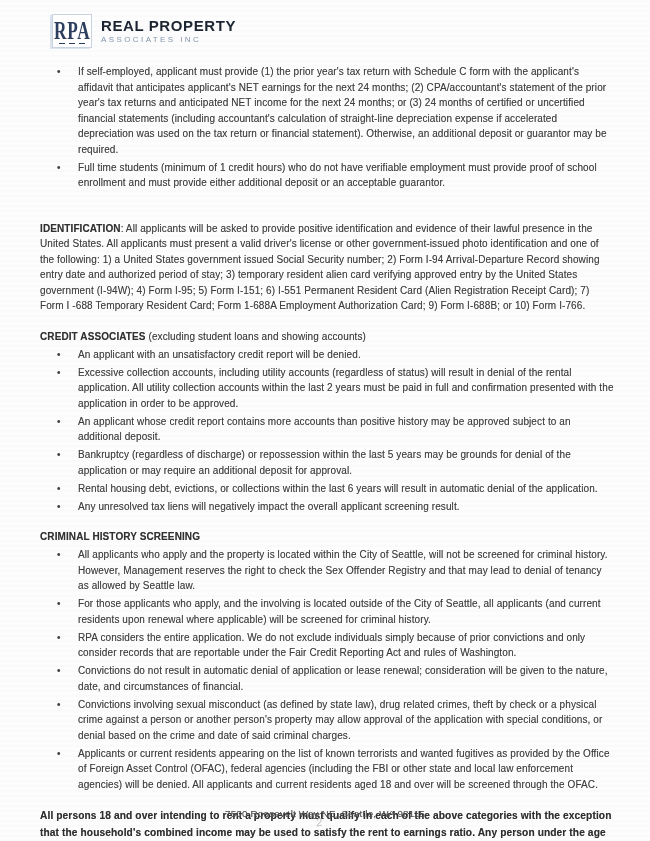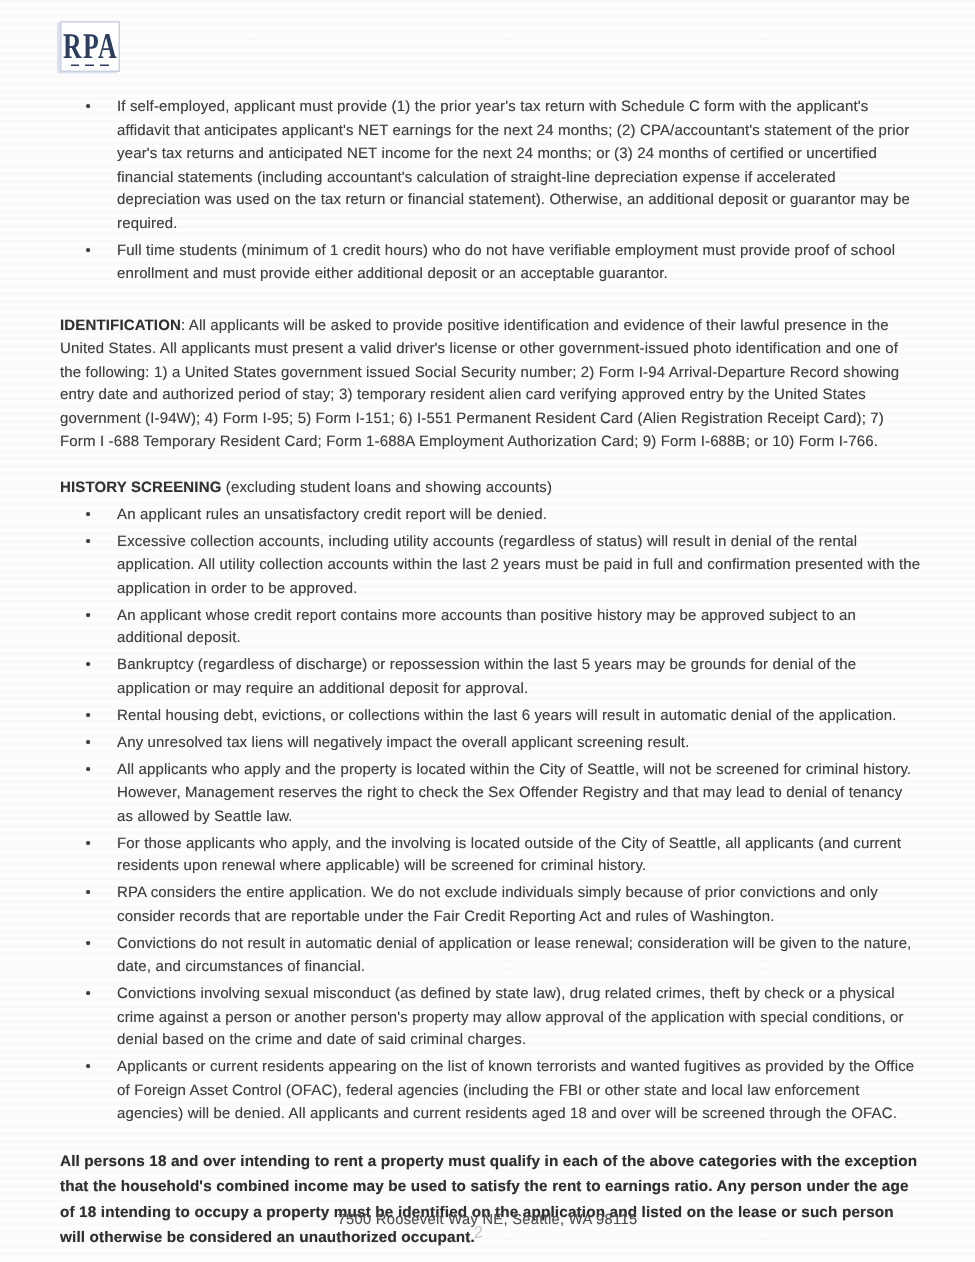--- a/index.html
+++ b/index.html
@@ -6,21 +6,21 @@
   .page{
     width:650px;height:841px;background:#fdfdfd;position:relative;
     font-family:"Liberation Sans", sans-serif;color:#3f3f3f;overflow:hidden;
     box-sizing:border-box;
     background-image:repeating-linear-gradient(180deg,rgba(0,0,0,0.012) 0 2px,rgba(255,255,255,0) 2px 5px);
   }
   .content{padding:10px 36px 0 40px;}
   .doc-text{font-size:10px;line-height:15.5px;letter-spacing:0.1px;
     text-shadow:0 0 0.5px rgba(60,60,60,0.45);}
   
-  .logo-row{display:flex;align-items:center;margin:2px 0 14px 0;height:38px;}
+  .logo-row{display:flex;align-items:center;margin:2px 0 14px 12px;height:38px;}
   .logo-box{
     width:38px;height:32px;border:1px solid #c9d2de;background:#fff;
     display:flex;align-items:center;justify-content:center;position:relative;
     box-shadow:-2px 1px 0 rgba(120,150,190,0.25);
   }
   .logo-abbr{
     color:#2d3e5f;font-weight:bold;font-size:21px;letter-spacing:1px;
     transform:scaleY(1.15) scaleX(0.82);font-family:"Liberation Serif", serif;
   }
   .logo-box::after{
@@ -28,21 +28,21 @@
     background:repeating-linear-gradient(90deg,#2d3e5f 0 6px,transparent 6px 10px);
   }
   .logo-words{margin-left:9px;display:flex;flex-direction:column;}
   .logo-title{font-size:15px;font-weight:bold;color:#1c2531;letter-spacing:0.6px;line-height:16px;}
   .logo-subtitle{font-size:8px;color:#8295ad;letter-spacing:2.4px;line-height:10px;margin-top:1px;}
   
   .bullet-row{display:flex;margin-top:2.5px;}
   .bullet-mark{width:21px;padding-left:17px;flex:none;color:#3f3f3f;font-size:10px;line-height:15.5px;}
   .bullet-text{flex:1;}
   
-  .section{margin-top:19px;}
+  .section{margin-top:30px;}
   .heading-line{margin-top:15px;margin-bottom:2px;}
   .run-bold{font-weight:bold;color:#313131;}
   
   .closing{
     margin-top:15px;font-weight:bold;color:#2f2f2f;
     font-size:10.2px;line-height:17px;letter-spacing:0.1px;
     text-shadow:0 0 0.5px rgba(47,47,47,0.5);
   }
   
   .footer{position:absolute;left:0;right:0;bottom:14px;text-align:center;}
@@ -56,20 +56,24 @@
 </head>
 <body>
 
 <div class="page">
   <div class="content">
 
     <div class="logo-row">
       <div class="logo-box">
         <span class="logo-abbr">RPA</span>
       </div>
+      <div class="logo-words">
+        <span class="logo-title">REAL PROPERTY</span>
+        <span class="logo-subtitle">ASSOCIATES INC</span>
+      </div>
     </div>
 
     <div class="doc-text">
 
         <div class="bullet-row">
           <span class="bullet-mark">•</span>
           <span class="bullet-text">If self-employed, applicant must provide (1) the prior year's tax return with Schedule C form with the applicant's affidavit that anticipates applicant's NET earnings for the next 24 months; (2) CPA/accountant's statement of the prior year's tax returns and anticipated NET income for the next 24 months; or (3) 24 months of certified or uncertified financial statements (including accountant's calculation of straight-line depreciation expense if accelerated depreciation was used on the tax return or financial statement). Otherwise, an additional deposit or guarantor may be required.</span>
         </div>
 
         <div class="bullet-row">
@@ -77,27 +81,27 @@
           <span class="bullet-text">Full time students (minimum of 1 credit hours) who do not have verifiable employment must provide proof of school enrollment and must provide either additional deposit or an acceptable guarantor.</span>
         </div>
       </div>
 
     <div class="doc-text section">
       <span class="run-bold">IDENTIFICATION</span><span>: All applicants will be asked to provide positive identification and evidence of their lawful presence in the United States. All applicants must present a valid driver's license or other government-issued photo identification and one of the following: 1) a United States government issued Social Security number; 2) Form I-94 Arrival-Departure Record showing entry date and authorized period of stay; 3) temporary resident alien card verifying approved entry by the United States government (I-94W); 4) Form I-95; 5) Form I-151; 6) I-551 Permanent Resident Card (Alien Registration Receipt Card); 7) Form I -688 Temporary Resident Card; Form 1-688A Employment Authorization Card; 9) Form I-688B; or 10) Form I-766.</span>
     </div>
 
     <div>
       <div class="doc-text heading-line">
-        <span class="run-bold">HISTORY SCREENING</span><span> (excluding student loans and showing accounts)</span>
+        <span class="run-bold">CREDIT ASSOCIATES</span><span> (excluding student loans and showing accounts)</span>
       </div>
       <div class="doc-text">
 
           <div class="bullet-row">
             <span class="bullet-mark">•</span>
-            <span class="bullet-text">An applicant rules an unsatisfactory credit report will be denied.</span>
+            <span class="bullet-text">An applicant with an unsatisfactory credit report will be denied.</span>
           </div>
 
           <div class="bullet-row">
             <span class="bullet-mark">•</span>
             <span class="bullet-text">Excessive collection accounts, including utility accounts (regardless of status) will result in denial of the rental application. All utility collection accounts within the last 2 years must be paid in full and confirmation presented with the application in order to be approved.</span>
           </div>
 
           <div class="bullet-row">
             <span class="bullet-mark">•</span>
             <span class="bullet-text">An applicant whose credit report contains more accounts than positive history may be approved subject to an additional deposit.</span>
@@ -114,20 +118,23 @@
           </div>
 
           <div class="bullet-row">
             <span class="bullet-mark">•</span>
             <span class="bullet-text">Any unresolved tax liens will negatively impact the overall applicant screening result.</span>
           </div>
         </div>
     </div>
 
     <div>
+      <div class="doc-text heading-line">
+        <span class="run-bold">CRIMINAL HISTORY SCREENING</span>
+      </div>
       <div class="doc-text">
 
           <div class="bullet-row">
             <span class="bullet-mark">•</span>
             <span class="bullet-text">All applicants who apply and the property is located within the City of Seattle, will not be screened for criminal history. However, Management reserves the right to check the Sex Offender Registry and that may lead to denial of tenancy as allowed by Seattle law.</span>
           </div>
 
           <div class="bullet-row">
             <span class="bullet-mark">•</span>
             <span class="bullet-text">For those applicants who apply, and the involving is located outside of the City of Seattle, all applicants (and current residents upon renewal where applicable) will be screened for criminal history.</span>

